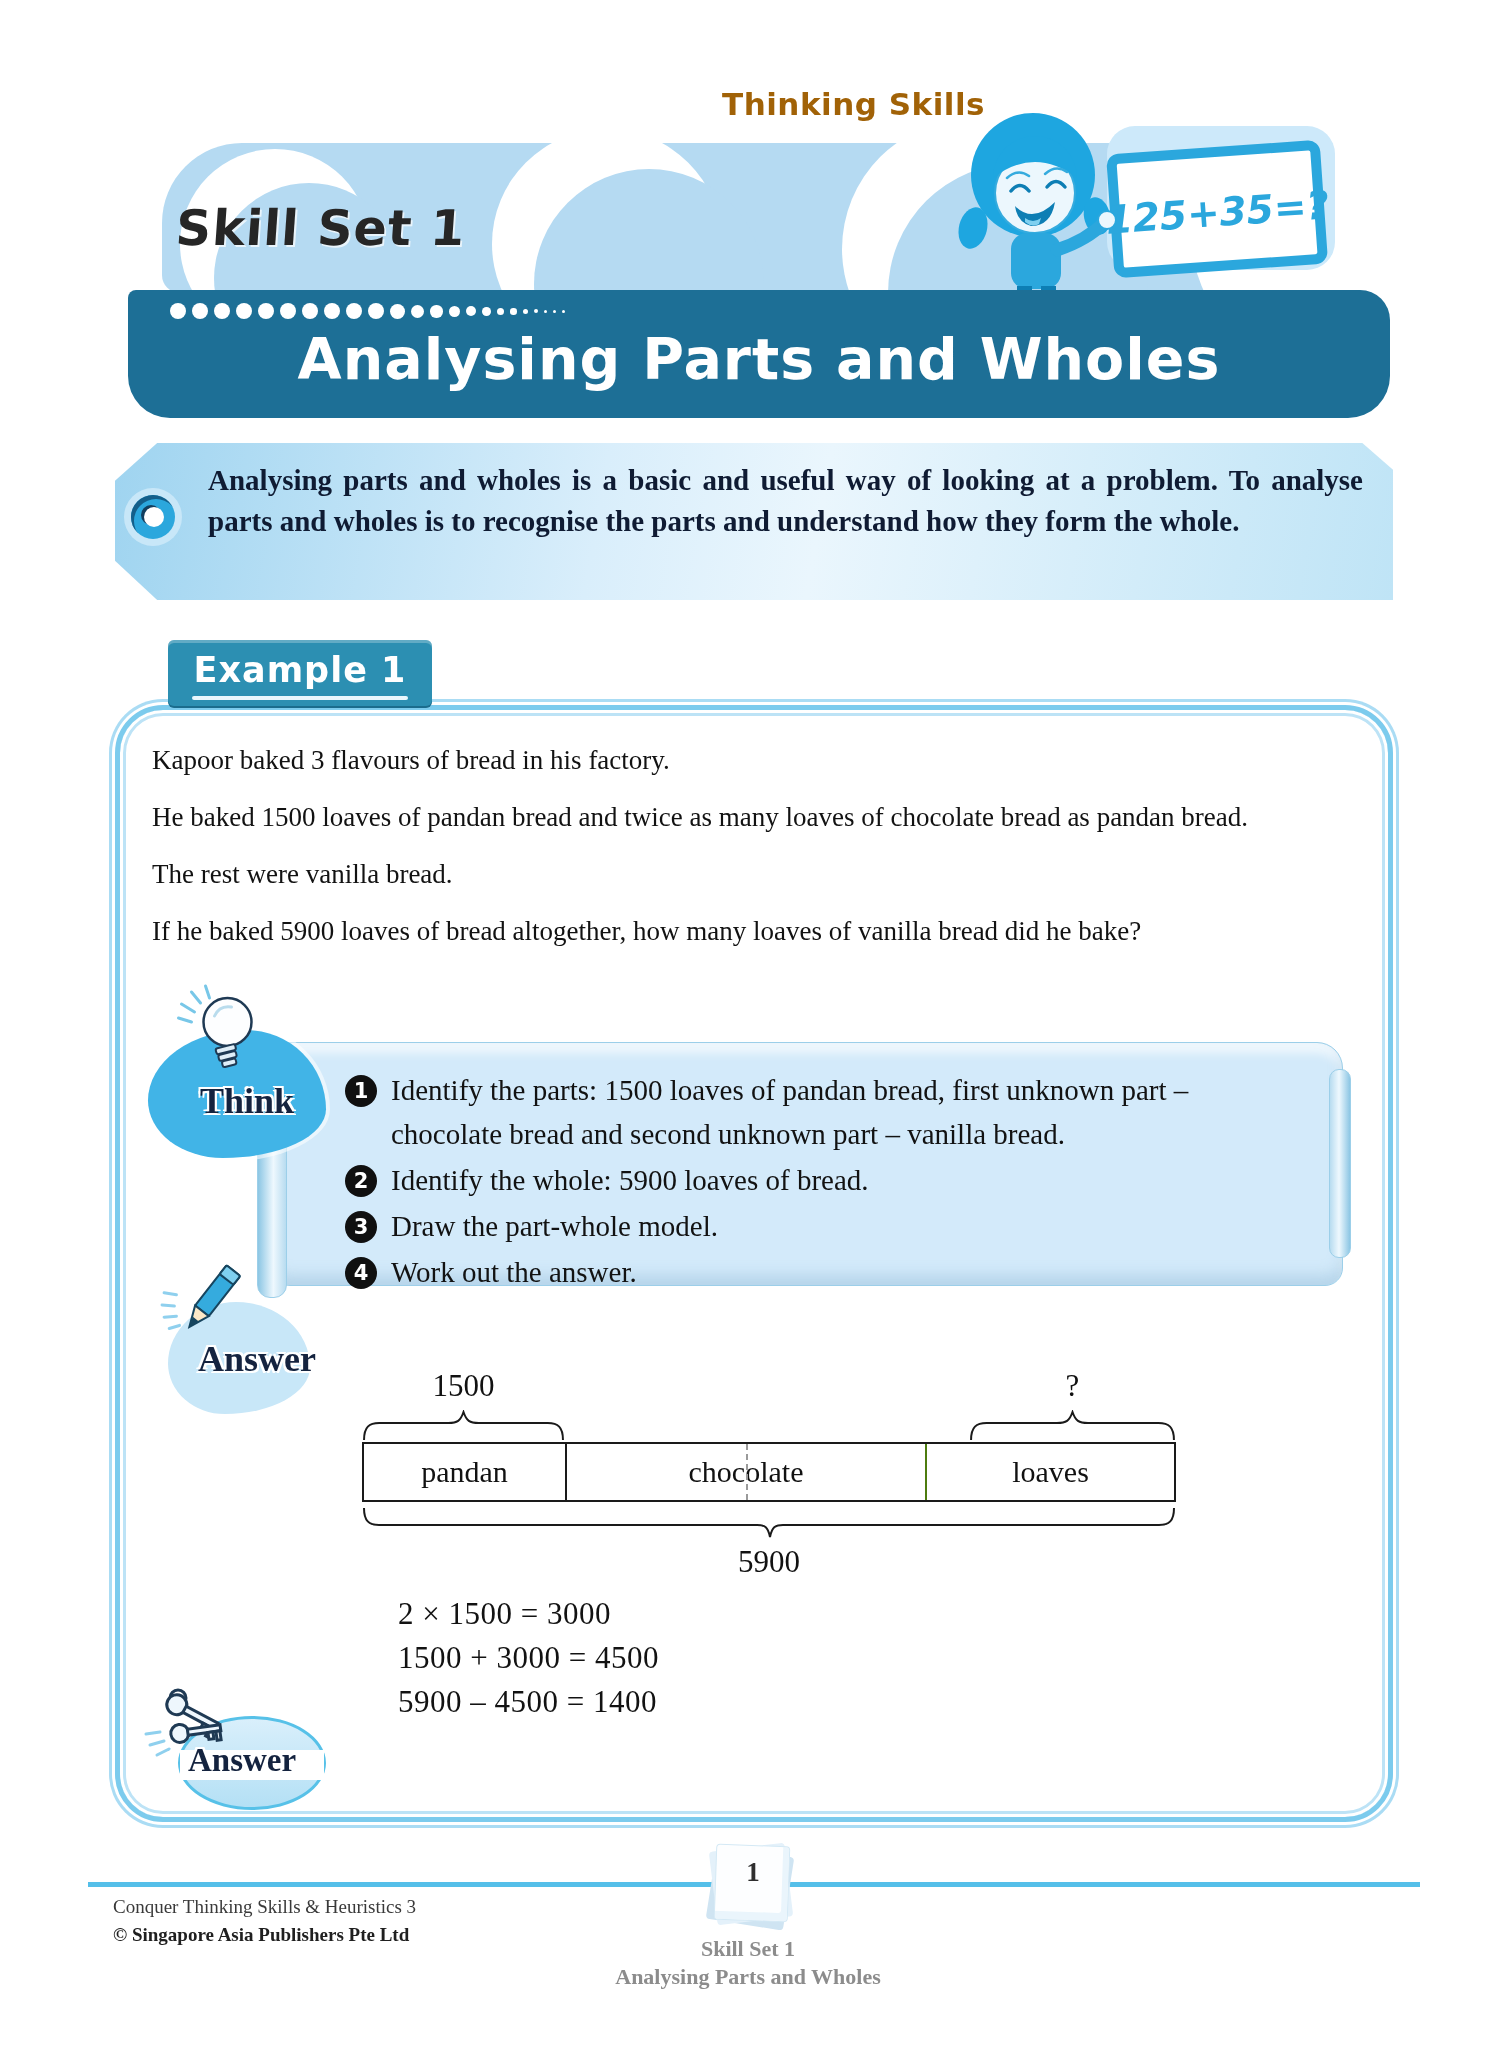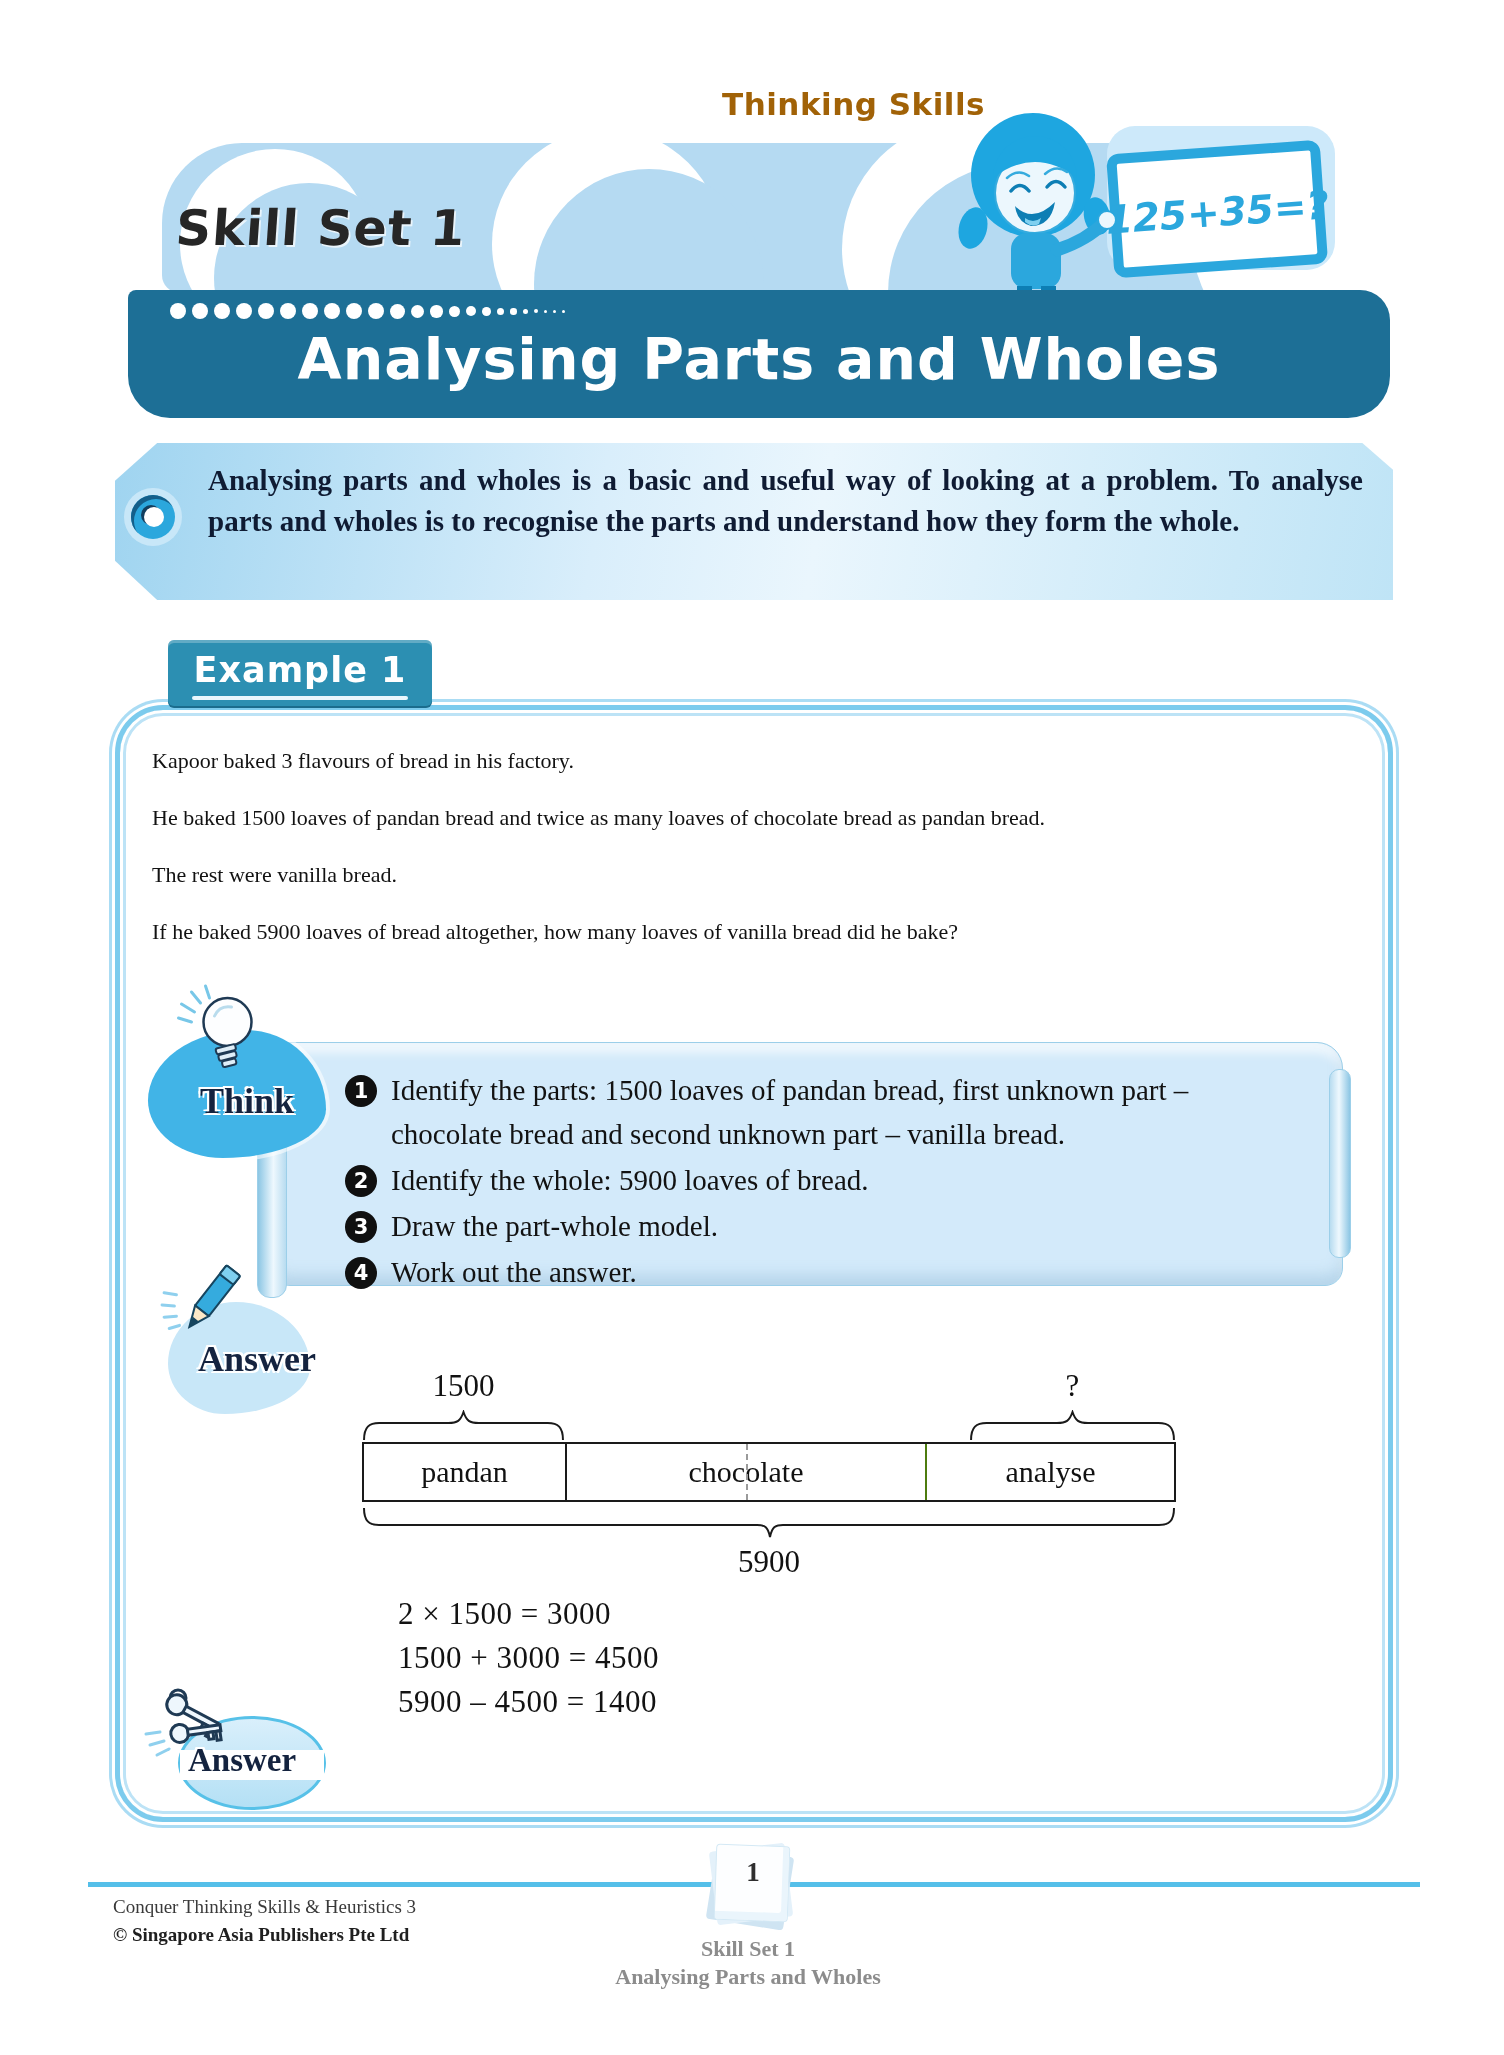--- a/index.html
+++ b/index.html
@@ -50,21 +50,21 @@
                        inset 0 0 0 3px #fff, inset 0 0 0 6px #bde3f6; }
   .example-badge { position:absolute; left:168px; top:640px; width:264px; height:66px;
             background:#2c8fb2; border-radius:6px; z-index:5; text-align:center;
             box-shadow:inset 0 3px 0 rgba(255,255,255,.25), 0 2px 0 #1a6c8d; }
   .example-badge .lbl { font-family:"DejaVu Sans", sans-serif; font-weight:800;
             font-size:35px; color:#fff; line-height:60px; letter-spacing:1px; }
   .example-badge .under { position:absolute; left:9%; bottom:6px; width:82%; height:4px;
             background:#e9f7fd; border-radius:2px; }
 
   .problem { position:absolute; left:152px; top:738px; width:1165px; z-index:2; }
-  .problem p { font-size:22px; line-height:45px; color:#121212; text-align:justify;
+  .problem p { font-size:27px; line-height:45px; color:#121212; text-align:justify;
             margin-bottom:12px; }
 
   
   .scroll { position:absolute; left:268px; top:1042px; width:1075px; height:244px;
             background:#d3eafa; border:1px solid #9ccfe9; z-index:2;
             border-radius:16px 26px 18px 22px;
             box-shadow:inset 0 -10px 14px rgba(130,175,205,.35), inset 0 10px 10px rgba(255,255,255,.65); }
   .scroll .roll-l { position:absolute; left:-12px; top:-6px; width:30px; height:108%;
             background:linear-gradient(90deg,#8cc6e4,#eef8fe 55%,#b8dcf0); border-radius:13px;
             border:1px solid #9ccfe9; }
@@ -281,21 +281,21 @@
     </svg>
     <svg class="brace" style="left:607px; top:42px; width:207px; height:30px;" viewBox="0 0 200 30" preserveAspectRatio="none">
       <path d="M2,30 C2,17 7,13 17,13 L85,13 C94,13 97,11 100,2 C103,11 106,13 115,13 L183,13 C193,13 198,17 198,30" stroke="#1a1a1a" stroke-width="2" fill="none" stroke-linecap="round" vector-effect="non-scaling-stroke"></path>
     </svg>
     <div class="boxes">
       <div class="cell c1">pandan</div>
       <div class="cell c2">
         <span>chocolate</span>
         <div class="dash-divider"></div>
       </div>
-      <div class="cell c3">analyse</div>
+      <div class="cell c3">loaves</div>
     </div>
     <svg class="brace" style="left:0; top:140px; width:814px; height:30px;" viewBox="0 0 814 30" preserveAspectRatio="none">
       <path d="M2,0 C2,13 7,17 17,17 L395,17 C403,17 406,19 408,29 C410,19 413,17 421,17 L797,17 C807,17 812,13 812,0" stroke="#1a1a1a" stroke-width="2" fill="none" stroke-linecap="round" vector-effect="non-scaling-stroke"></path>
     </svg>
     <div class="m-label" style="left:0; top:176px; width:814px;">5900</div>
   </div>
 
   <div class="equations">
     <div>2 × 1500 = 3000</div>
     <div>1500 + 3000 = 4500</div>

